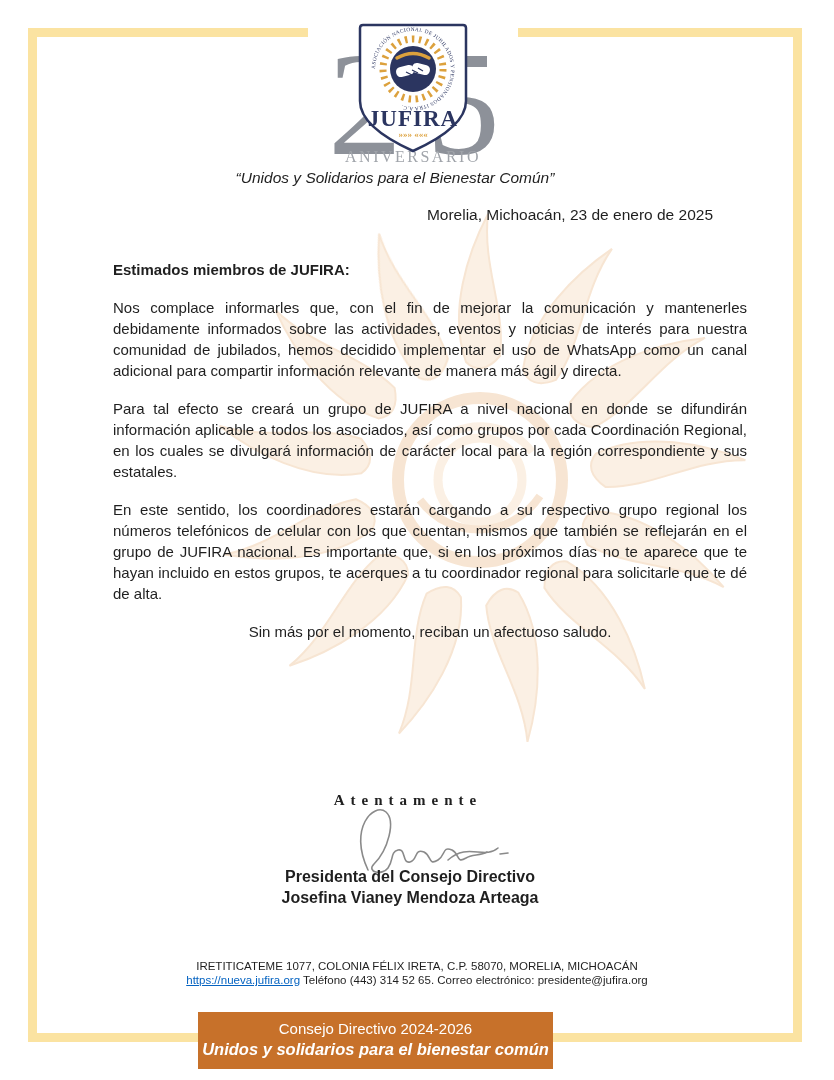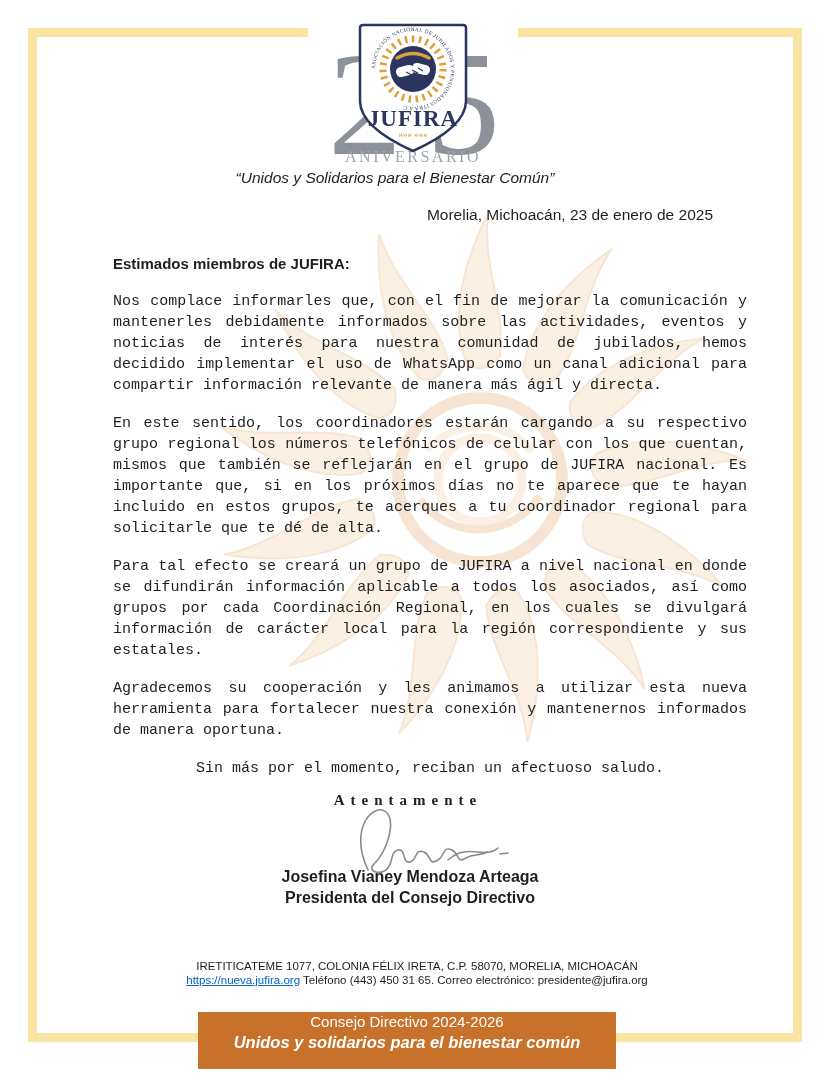--- a/index.html
+++ b/index.html
@@ -40,46 +40,46 @@
   .tagline{
     position:absolute;left:98px;top:169px;width:594px;
     text-align:center;font-size:15.5px;font-weight:normal;font-style:italic;
     z-index:2;
   }
   .dateline{
     position:absolute;top:206px;right:121px;
     font-size:15.5px;z-index:2;text-align:center;
   }
   .letter{
-    position:absolute;left:113px;top:253px;width:650px;
+    position:absolute;left:113px;top:259px;width:650px;
     font-size:15px;line-height:21px;z-index:2;
   }
   .letter .salutation{font-weight:bold;margin-bottom:17px;}
-  .letter p{text-align:justify;margin:0 16px 17px 0;font-family:Liberation Mono, monospace;}
+  .letter p{text-align:justify;margin:0 16px 17px 0;}
   .letter p:last-child{text-align:center;}
   .signoff{
     position:absolute;left:113px;top:792px;width:590px;text-align:center;
     font-size:15px;font-weight:bold;letter-spacing:6px;z-index:2;font-family:Liberation Serif, serif;
   }
   .signature{
     position:absolute;left:330px;top:798px;width:180px;height:82px;z-index:2;
   }
   .signer{
     position:absolute;left:113px;top:866px;width:594px;text-align:center;
     font-size:16px;font-weight:bold;line-height:21px;z-index:2;
   }
   .footer{
     position:absolute;left:0;top:941px;width:834px;text-align:center;
     font-size:11.5px;line-height:14px;z-index:2;margin-top:18px;
   }
   .footer a{color:var(--link-blue);text-decoration:underline;}
   .banner{
-    position:absolute;left:198px;top:1012px;width:418px;height:57px;
+    position:absolute;left:198px;top:1012px;width:355px;height:57px;
     background:var(--banner-orange);color:#ffffff;text-align:center;
-    z-index:4;
+    z-index:4;padding-top:7px;
   }
   .banner .line1{font-size:15px;line-height:20px;}
   .banner .line2{font-size:16.5px;font-weight:bold;font-style:italic;line-height:21px;}
   .logo-svg text{font-family:"Liberation Serif",serif;}
 </style>
 </head>
 <body>
 
 <div class="frame"></div>
 
@@ -145,44 +145,43 @@
   </svg>
 </div>
 
 <div class="tagline">“Unidos y Solidarios para el Bienestar Común”</div>
 
 <div class="dateline">Morelia, Michoacán, 23 de enero de 2025</div>
 
 <div class="letter">
   <div class="salutation">Estimados miembros de JUFIRA:</div>
   <p>Nos complace informarles que, con el fin de mejorar la comunicación y mantenerles debidamente informados sobre las actividades, eventos y noticias de interés para nuestra comunidad de jubilados, hemos decidido implementar el uso de WhatsApp como un canal adicional para compartir información relevante de manera más ágil y directa.</p>
+  <p>Para tal efecto se creará un grupo de JUFIRA a nivel nacional en donde se difundirán información aplicable a todos los asociados, así como grupos por cada Coordinación Regional, en los cuales se divulgará información de carácter local para la región correspondiente y sus estatales.</p>
   <p>En este sentido, los coordinadores estarán cargando a su respectivo grupo regional los números telefónicos de celular con los que cuentan, mismos que también se reflejarán en el grupo de JUFIRA nacional. Es importante que, si en los próximos días no te aparece que te hayan incluido en estos grupos, te acerques a tu coordinador regional para solicitarle que te dé de alta.</p>
-  <p>Para tal efecto se creará un grupo de JUFIRA a nivel nacional en donde se difundirán información aplicable a todos los asociados, así como grupos por cada Coordinación Regional, en los cuales se divulgará información de carácter local para la región correspondiente y sus estatales.</p>
-  <p>Agradecemos su cooperación y les animamos a utilizar esta nueva herramienta para fortalecer nuestra conexión y mantenernos informados de manera oportuna.</p>
   <p>Sin más por el momento, reciban un afectuoso saludo.</p>
 </div>
 
 <div class="signoff">Atentamente</div>
 
 <svg class="signature" viewBox="0 0 180 82" aria-hidden="true">
   <g style="stroke:var(--sig-gray)" stroke-width="1.6" fill="none" stroke-linecap="round">
     <path d="M38,72 C 18,30 44,4 56,14 C 66,23 58,52 44,66 C 36,74 52,78 58,70 C 64,62 60,54 68,52 C 76,50 72,66 80,64 C 88,62 84,50 94,54 C 102,58 98,68 108,62 C 116,57 112,48 122,52 C 130,56 126,66 136,60 C 142,56 150,58 157,54"></path>
     <path d="M118,62 C 138,44 154,62 168,50"></path>
     <path d="M170,56 l8,-1"></path>
   </g>
 </svg>
 
 <div class="signer">
+  <div>Presidenta del Consejo Directivo</div>
   <div>Josefina Vianey Mendoza Arteaga</div>
-  <div>Presidenta del Consejo Directivo</div>
 </div>
 
 <div class="footer">
   <div>IRETITICATEME 1077, COLONIA FÉLIX IRETA, C.P. 58070, MORELIA, MICHOACÁN</div>
   <div>
-    <a href="#">https://nueva.jufira.org</a><span> Teléfono (443) 450 31 65. Correo electrónico: presidente@jufira.org</span>
+    <a href="#">https://nueva.jufira.org</a><span> Teléfono (443) 314 52 65. Correo electrónico: presidente@jufira.org</span>
   </div>
 </div>
 
 <div class="banner">
   <div class="line1">Consejo Directivo 2024-2026</div>
   <div class="line2">Unidos y solidarios para el bienestar común</div>
 </div>
 
 </body></html>

